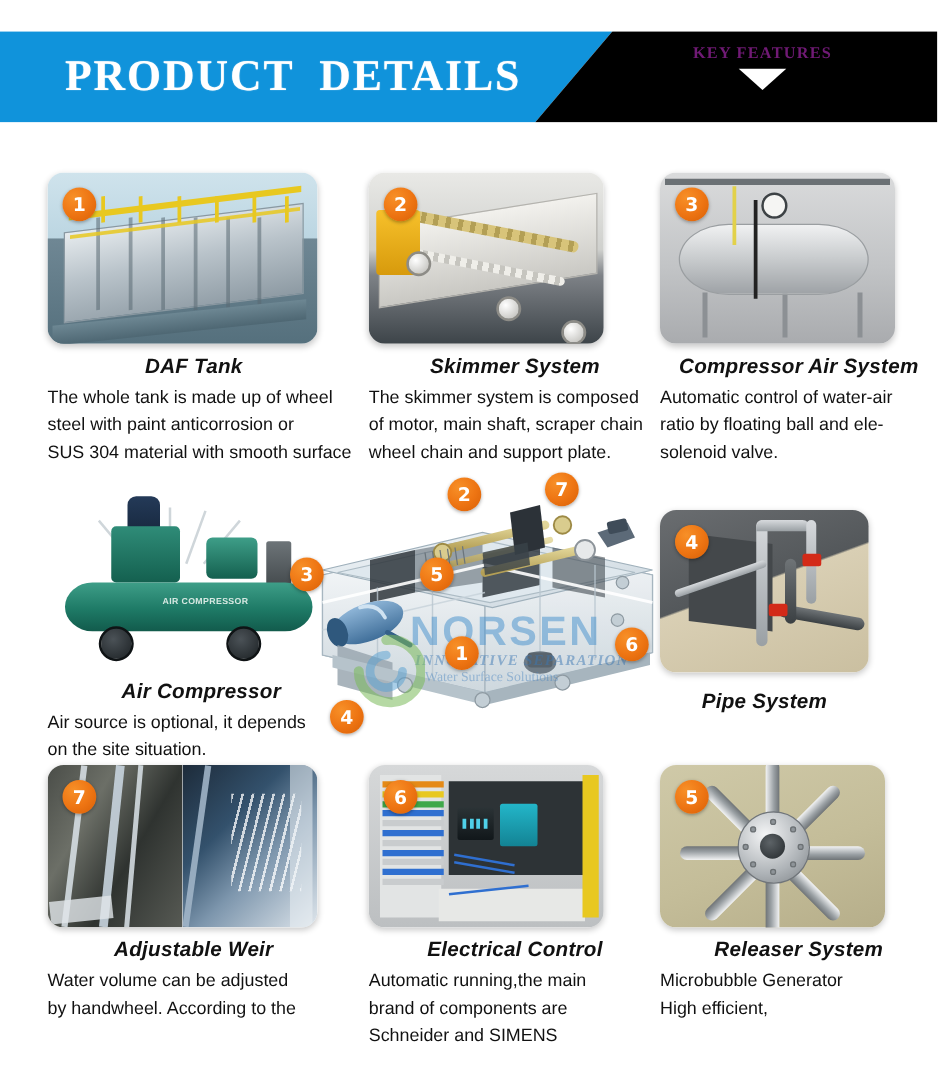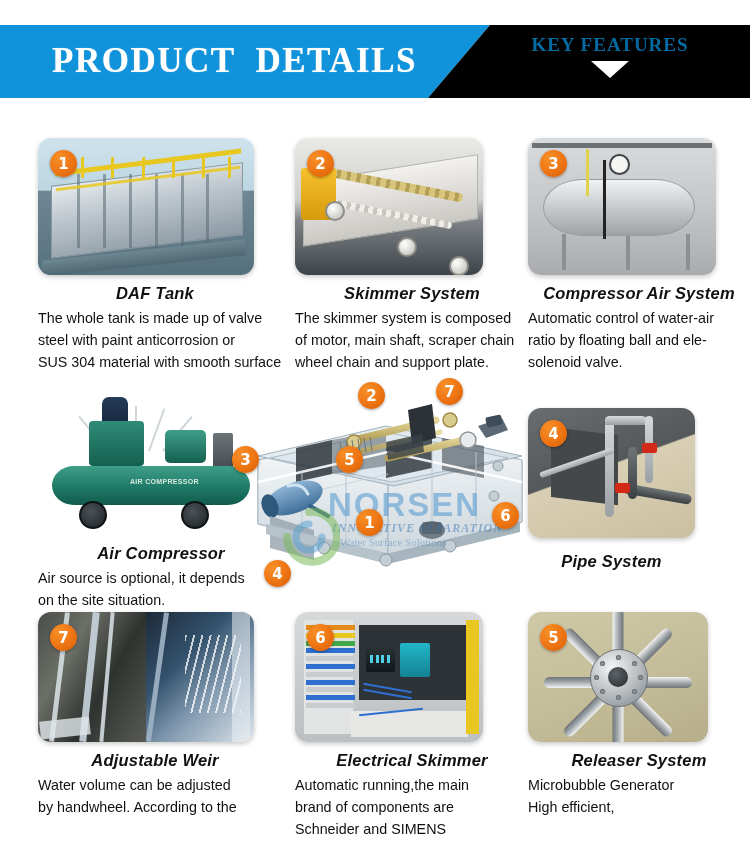--- a/index.html
+++ b/index.html
@@ -43,24 +43,24 @@
     white-space: pre;
     text-shadow: 0 0 1px rgba(255,255,255,.6);
   }
   .banner-right {
     position: absolute;
     left: 520px; top: 9px;
     width: 180px;
     text-align: center;
   }
   .banner-sub {
-    color: #0369a1;
+    color: #701a75;
     font-family: "Liberation Serif", serif;
     font-weight: bold;
-    font-size: 19px;
+    font-size: 13px;
     letter-spacing: 1px;
     white-space: nowrap;
   }
   .banner-arrow {
     margin: 5px auto 0;
     width: 0; height: 0;
     border-left: 19px solid transparent;
     border-right: 19px solid transparent;
     border-top: 17px solid #ffffff;
   }
@@ -243,21 +243,21 @@
       <div class="daf-post" style="left:34%"></div>
     <div class="daf-post" style="left:48%"></div>
       <div class="daf-post" style="left:62%"></div>
     <div class="daf-post" style="left:76%"></div>
       <div class="daf-post" style="left:88%"></div>
     <div class="daf-base"></div>
     <div class="badge dot-in-photo">1</div>
   </div>
   <div class="cap-title">DAF Tank</div>
   <div class="cap-body">
-    <div>The whole tank is made up of valve</div>
+    <div>The whole tank is made up of wheel</div>
     <div>steel with paint anticorrosion or</div>
     <div>SUS 304 material with smooth surface</div>
   </div>
 </div>
 
 <div class="card" style="left:295px; top:138px; width:234px;">
   <div class="photo" style="width:188px; height:137px;">
     <div class="sk"></div>
     <div class="sk-trough"></div>
     <div class="sk-chain2"></div>
@@ -490,21 +490,21 @@
     <div class="ec-led" style="left:46%; top:33%;"></div>
     <div class="ec-led" style="left:49%; top:33%;"></div>
     <div class="ec-plc"></div>
     <div class="ec-wire" style="left:36%; top:58%; width:26%; transform:rotate(10deg);"></div>
     <div class="ec-wire" style="left:36%; top:62%; width:26%; transform:rotate(10deg);"></div>
     <div class="ec-bottom"></div>
     <div class="ec-wire" style="left:34%; bottom:22%; width:34%; transform:rotate(-6deg);"></div>
     <div style="position:absolute; right:2%; top:6%; width:7%; height:88%; background:#E8C820;"></div>
     <div class="badge dot-in-photo">6</div>
   </div>
-  <div class="cap-title">Electrical Skimmer</div>
+  <div class="cap-title">Electrical Control</div>
   <div class="cap-body">
     <div>Automatic running,the main</div>
     <div>brand of components are</div>
     <div>Schneider and SIMENS</div>
   </div>
 </div>
 
 <div class="card" style="left:528px; top:612px; width:222px;">
   <div class="photo" style="width:180px; height:130px;">
     <div class="rs"></div>

